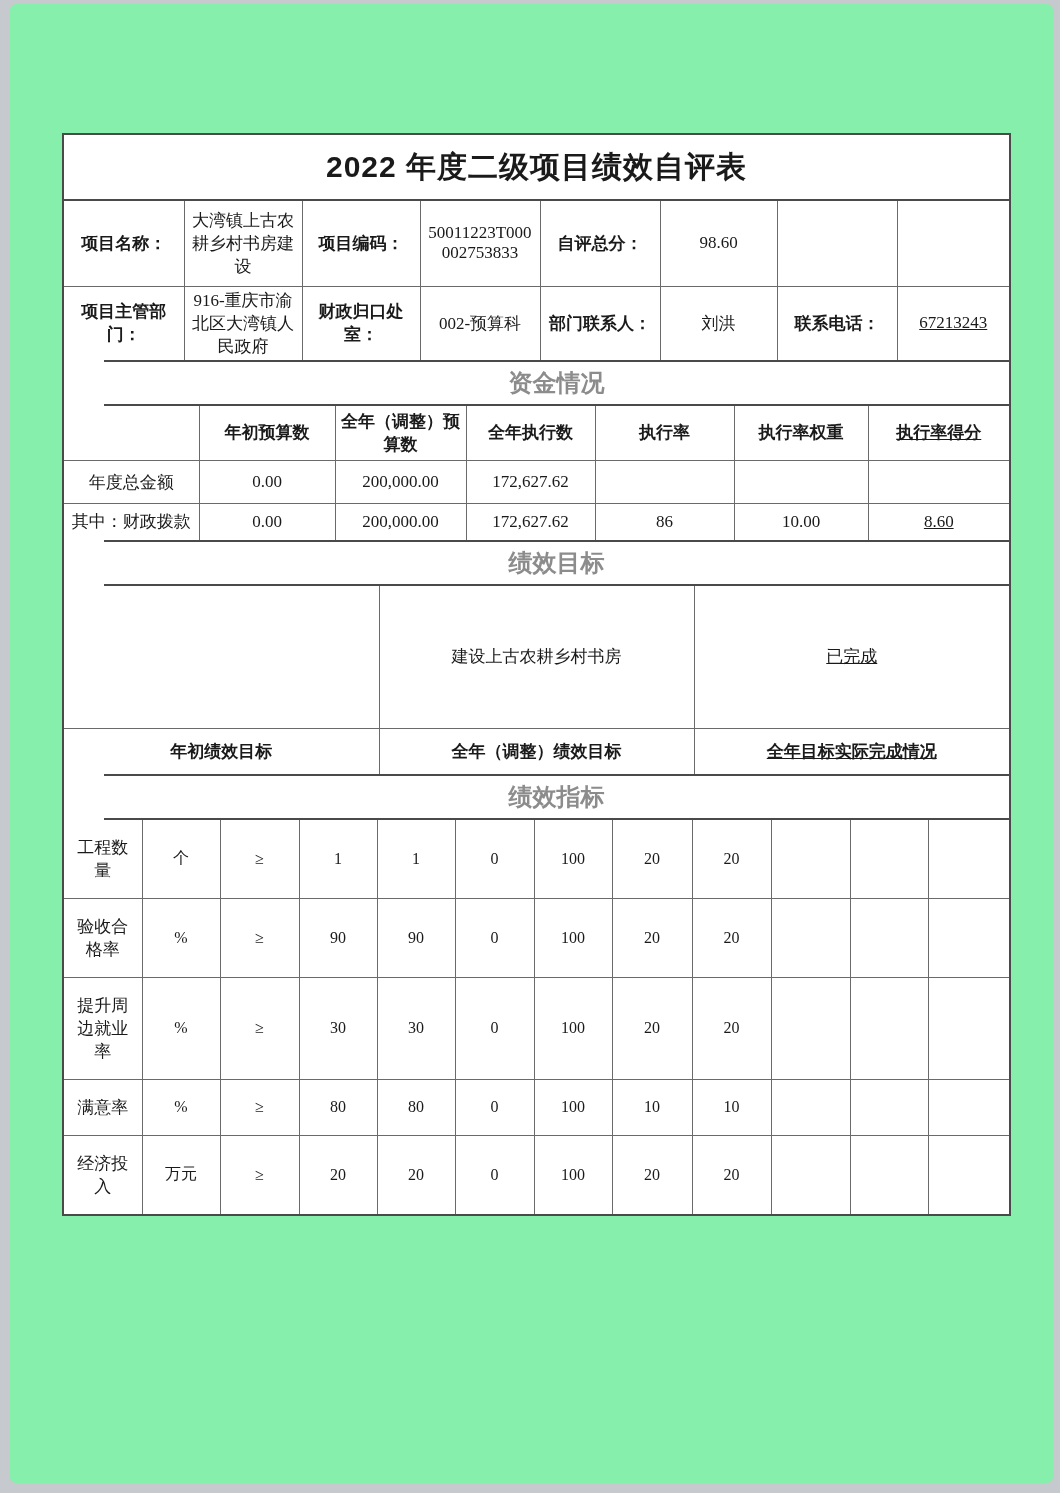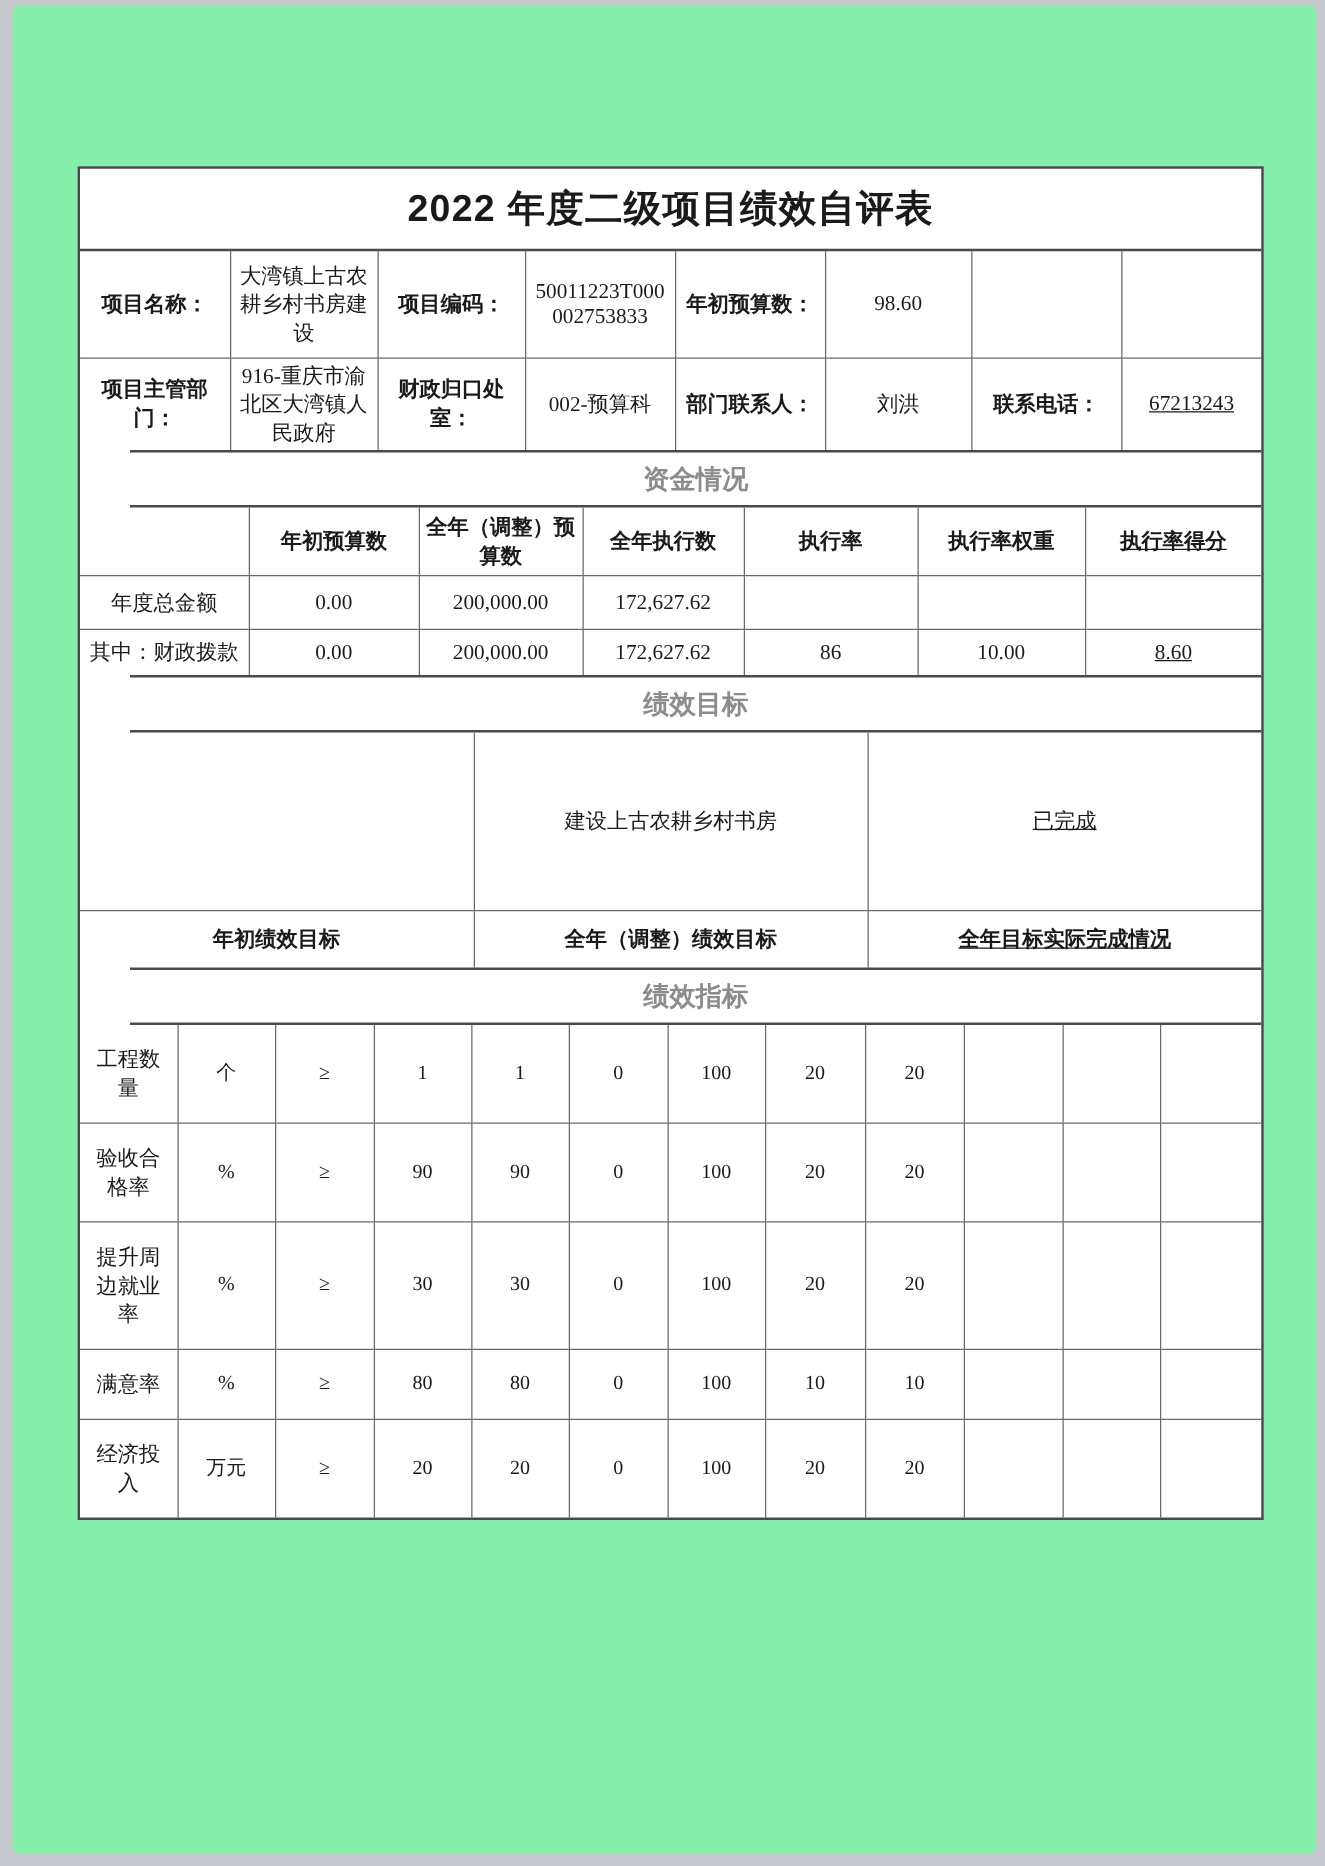--- a/index.html
+++ b/index.html
@@ -20,21 +20,21 @@
     border:2px solid #4a4a4a;
     background:#ffffff;
   }
   .doc-title{
     height:64px;display:flex;align-items:center;justify-content:center;
     font-size:30px;font-weight:bold;letter-spacing:1px;
     border-bottom:2px solid #4a4a4a;
   }
   .section-bar{
     height:42px;display:flex;align-items:center;justify-content:center;
-    font-size:21px;font-weight:bold;color:#8c8c8c;
+    font-size:24px;font-weight:bold;color:#8c8c8c;
     border-top:2px solid #4a4a4a;border-bottom:2px solid #4a4a4a;margin-left:40px;
   }
   table{border-collapse:collapse;width:100%;table-layout:fixed;}
   td{
     border:1px solid #6a6a6a;
     text-align:center;vertical-align:middle;
     padding:2px 4px;word-wrap:break-word;overflow:hidden;
   }
   tr:first-child td{border-top:none;}
   tr:last-child td{border-bottom:none;}
@@ -66,21 +66,21 @@
           <col style="width:117px">
           <col style="width:120px">
           <col>
         </colgroup>
       <tbody>
           <tr style="height:85px">
         <td class="lbl">项目名称：</td>
         <td class="val">大湾镇上古农耕乡村书房建设</td>
         <td class="lbl">项目编码：</td>
         <td class="val code">50011223T000002753833</td>
-        <td class="lbl">年初预算数：</td>
+        <td class="lbl">自评总分：</td>
         <td class="val">98.60</td>
         <td class="val"></td>
         <td class="val"></td>
       </tr>
       <tr style="height:63px">
         <td class="lbl">项目主管部门：</td>
         <td class="val">916-重庆市渝北区大湾镇人民政府</td>
         <td class="lbl">财政归口处室：</td>
         <td class="val">002-预算科</td>
         <td class="lbl">部门联系人：</td>

